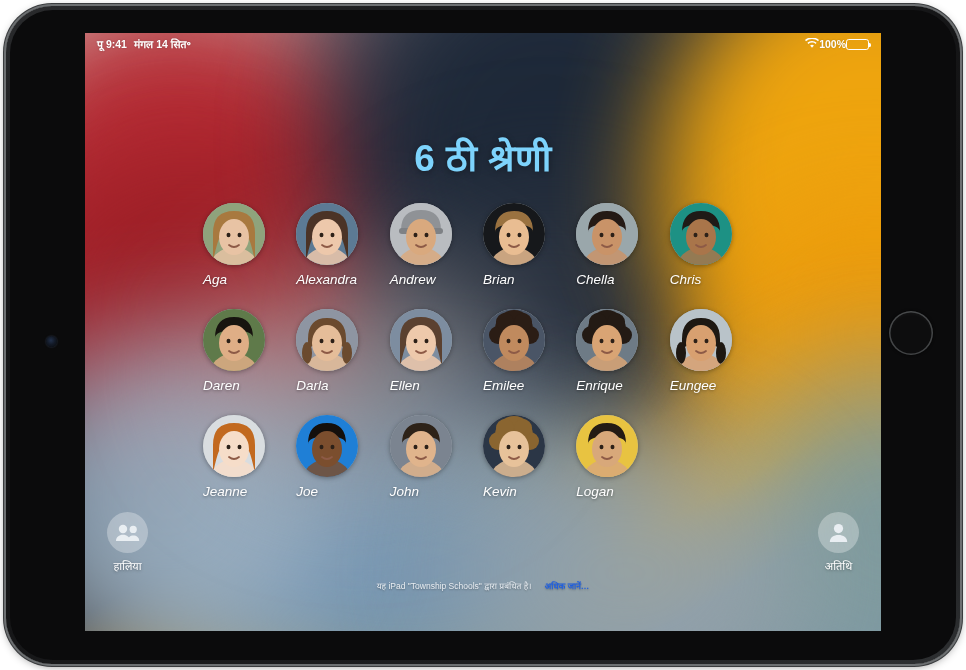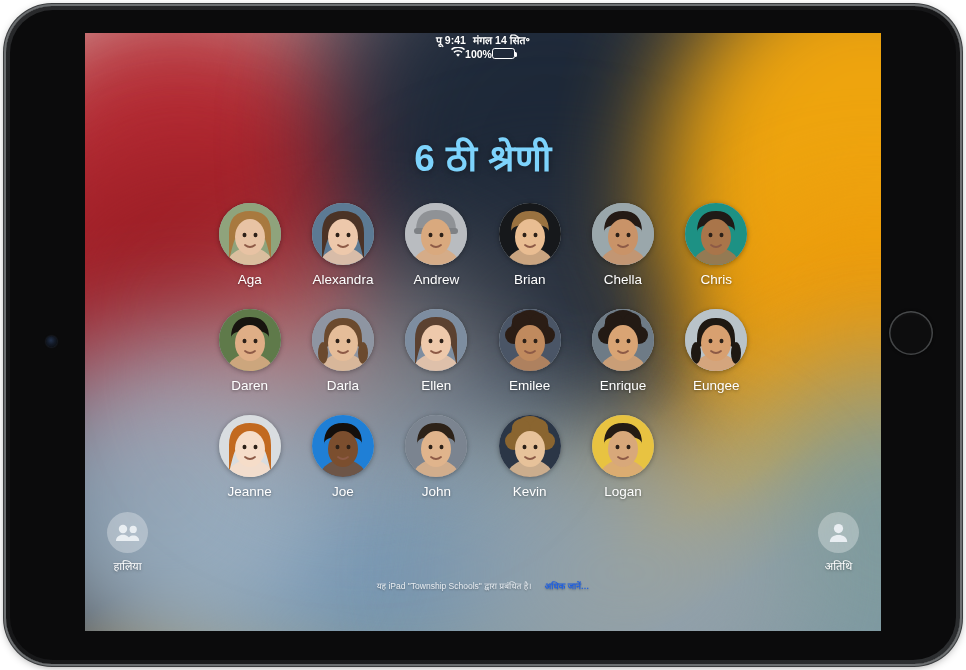--- a/index.html
+++ b/index.html
@@ -77,21 +77,20 @@
   #blob-grey  { left:360px;  top:400px;  width:360px; height:280px; background:#96a3ab; opacity:.8;  filter: blur(60px);}
   #blob-mid   { left:120px;  top:230px;  width:300px; height:220px; background:#b9b3b2; opacity:.55; filter: blur(60px);}
 
   
   #status-bar {
     position: absolute; left:0; top:0; width:100%; height:22px;
     display:flex; align-items:center; justify-content:space-between;
     padding: 0 12px; color:#fff; font-size:10.5px; font-weight:bold;
     text-shadow: 0 0 2px rgba(0,0,0,.25);
     z-index: 6;
-    flex-direction: column;
   }
   #status-left { display:flex; align-items:center; gap:7px; }
   #status-right { display:flex; align-items:center; }
   #wifi-icon { display:block; }
   #battery-icon {
     width:23px; height:11px; border:1.3px solid #fff; border-radius:2.8px;
     position:relative; padding:1.3px;
   }
   #battery-icon::after{
     content:""; position:absolute; right:-3.4px; top:3px;
@@ -109,21 +108,21 @@
 
   
   #user-grid {
     position:absolute; left:50%; transform:translateX(-50%);
     top:170px; width:560px;
     display:grid; grid-template-columns: repeat(6, 1fr);
     row-gap: 22px; column-gap: 0px;
     z-index:5;
   }
   .user-cell {
-    display:flex; flex-direction:column; align-items:center; cursor:pointer;
+    display:flex; flex-direction:column; cursor:pointer;font-style:italic;
   }
   .avatar {
     width:62px; height:62px; border-radius:50%;
     overflow:hidden; position:relative;
     box-shadow: 0 1px 5px rgba(0,0,0,.35), inset 0 0 0 1px rgba(255,255,255,.22);
     background:#8f9aa3;
   }
   .avatar svg { display:block; width:100%; height:100%; }
   .user-name {
     margin-top:7px; color:#fff; font-size:13.5px;

